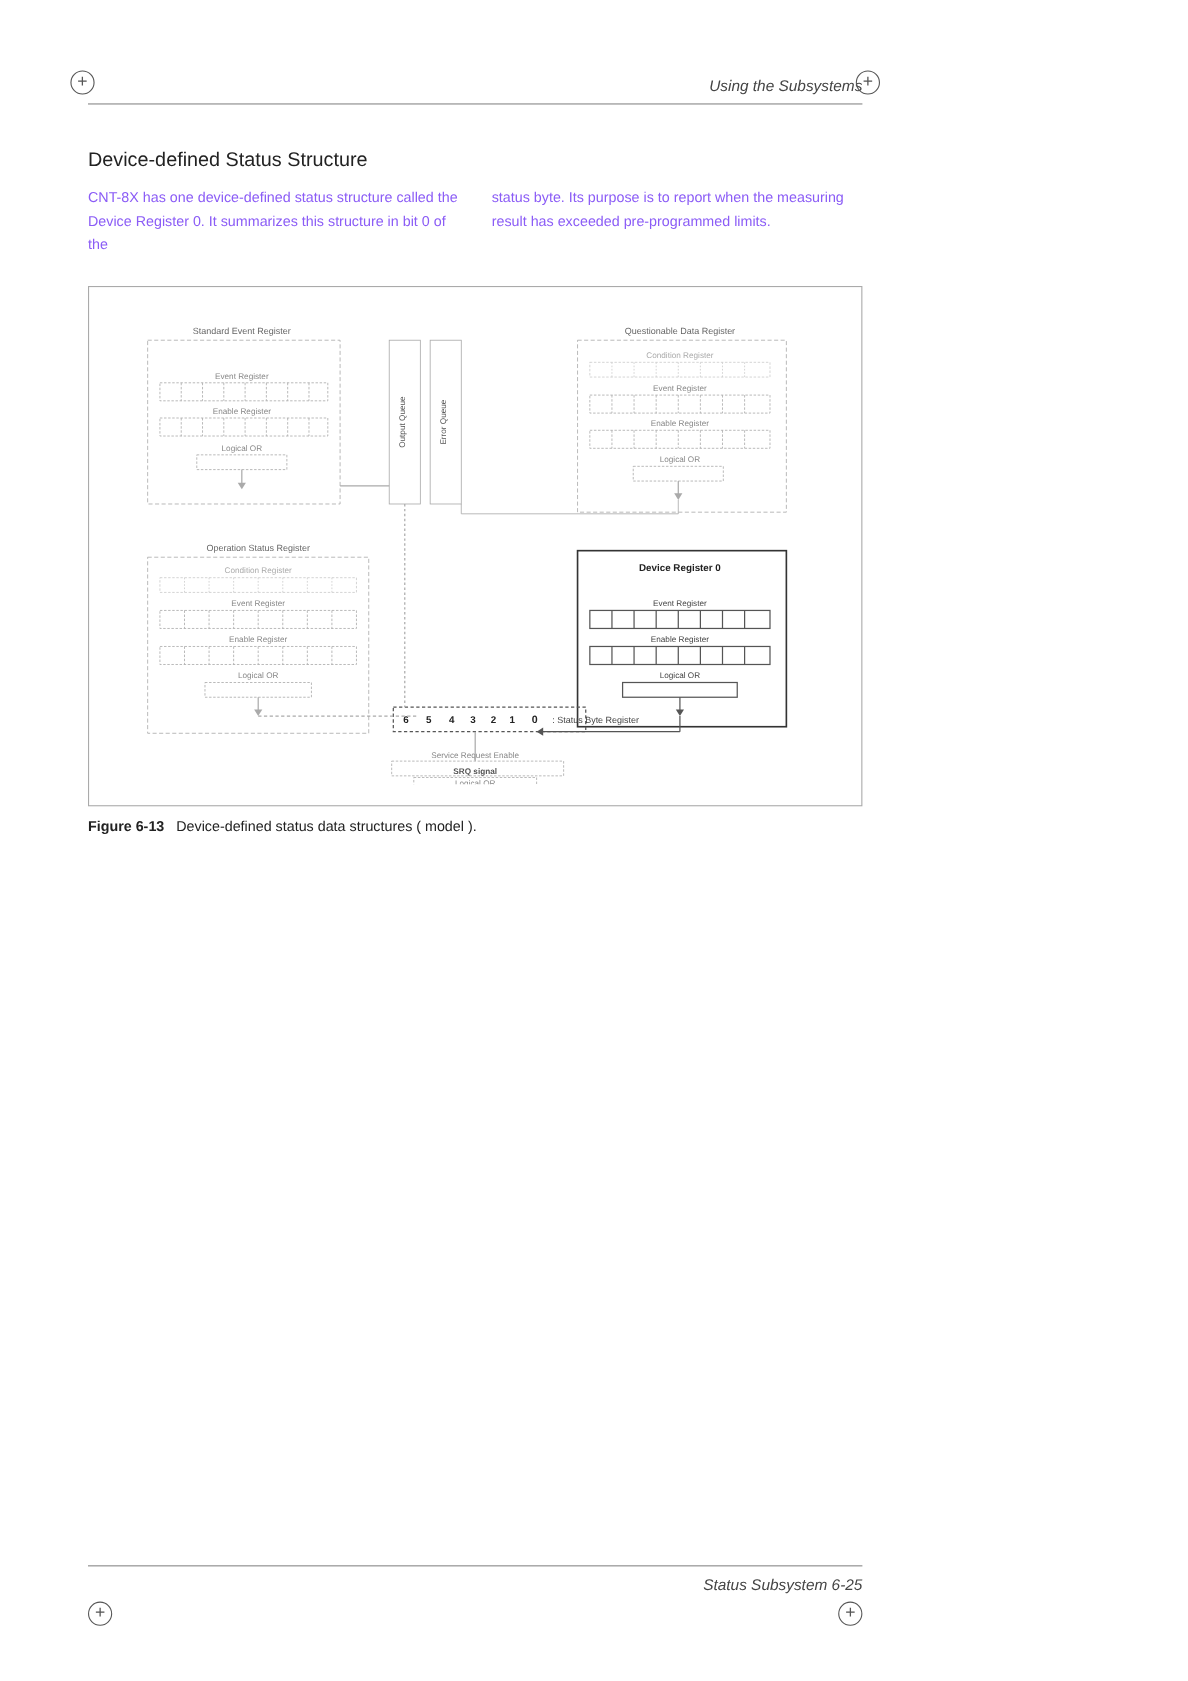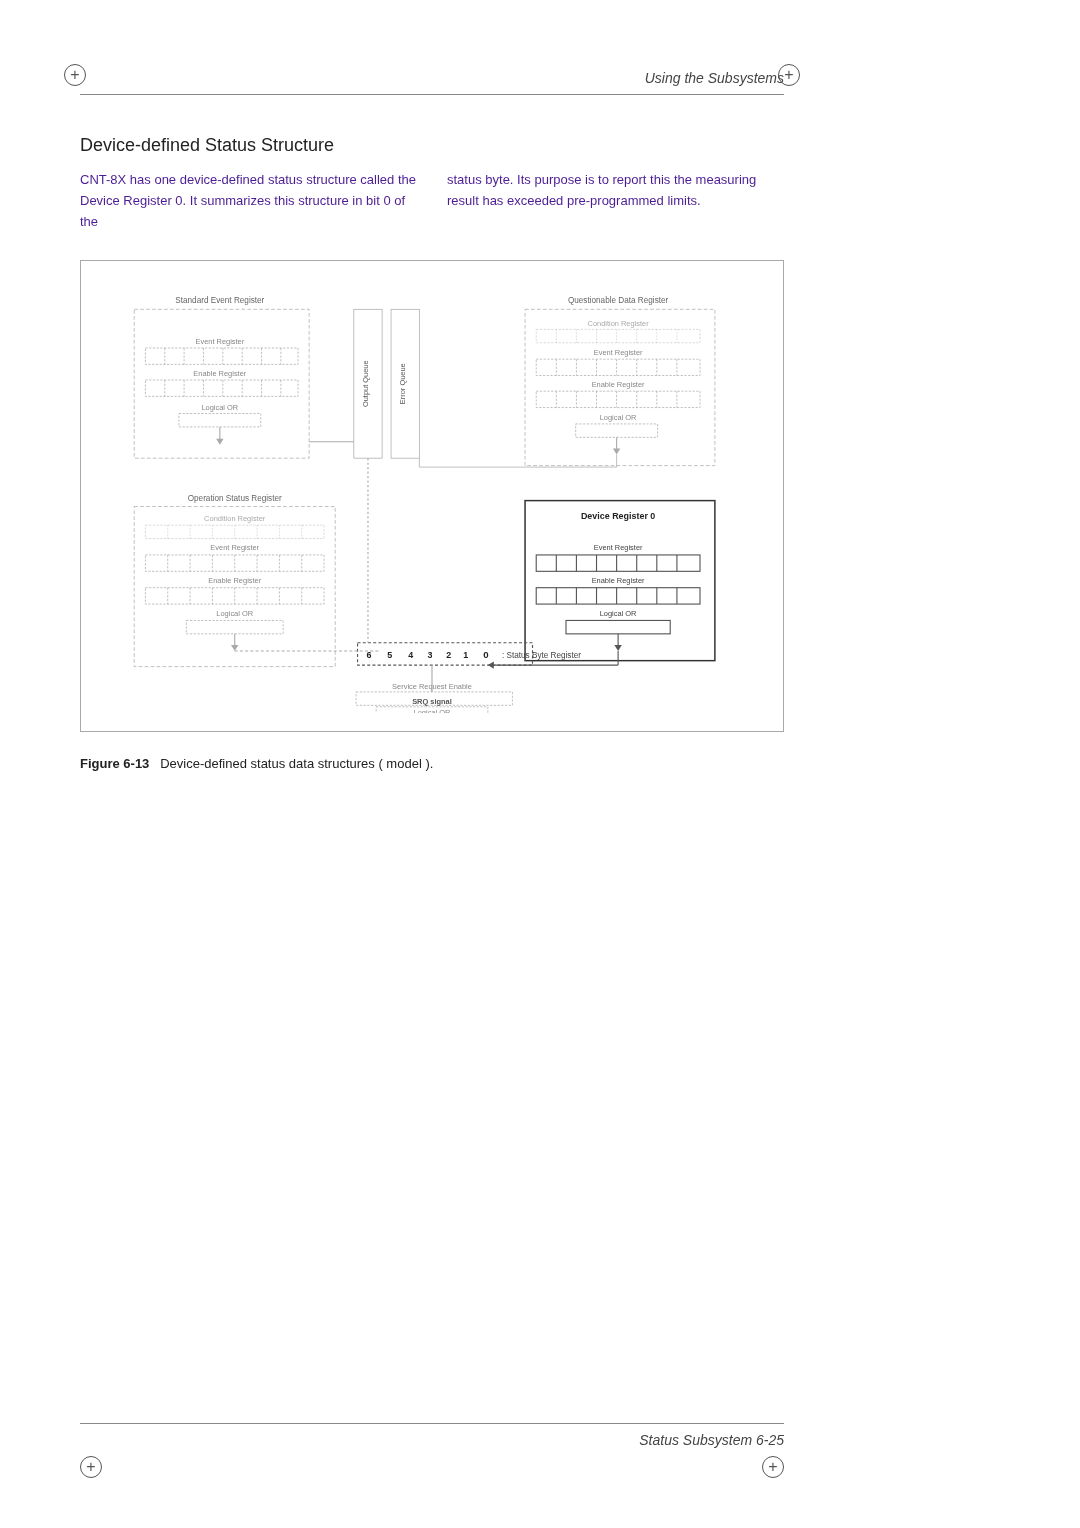--- a/index.html
+++ b/index.html
@@ -74,34 +74,34 @@
     .section-heading {
       font-size: 18px;
       font-weight: normal;
       margin-bottom: 14px;
     }
 
     
     .body-text {
       font-size: 13px;
       line-height: 1.6;
-      color: #4c1d95;
+      color: #8b5cf6;
       display: flex;
       gap: 30px;
       margin-bottom: 28px;
     }
     .body-text .col {
       flex: 1;
     }
 
     
     .diagram-container {
       border: 1px solid #aaa;
       padding: 20px 16px 14px 16px;
-      margin-bottom: 24px;
+      margin-bottom: 10px;
       position: relative;
       background: #fff;
       text-decoration: underline;
     }
 
     
     .diagram-svg {
       width: 100%;
     }
 
@@ -156,21 +156,21 @@
   </div>
 
   <div class="header">
     <span class="header-title">Using the Subsystems</span>
   </div>
 
   <div class="section-heading">Device-defined Status Structure</div>
 
   <div class="body-text">
     <div class="col">CNT-8X has one device-defined status structure called the Device Register 0. It summarizes this structure in bit 0 of the</div>
-    <div class="col">status byte. Its purpose is to report this the measuring result has exceeded pre-programmed limits.</div>
+    <div class="col">status byte. Its purpose is to report when the measuring result has exceeded pre-programmed limits.</div>
   </div>
 
   <div class="diagram-container">
     <svg class="diagram-svg" viewBox="0 0 900 580" xmlns="http://www.w3.org/2000/svg" style="font-family: Arial, Helvetica, sans-serif; font-size: 11px;">
 
       <text x="165" y="30" text-anchor="middle" font-size="11" fill="#666">Standard Event Register</text>
 
       <rect x="50" y="38" width="235" height="200" fill="none" stroke="#aaa" stroke-dasharray="5,3" stroke-width="1"></rect>
 
       <text x="165" y="85" text-anchor="middle" font-size="10" fill="#888">Event Register</text>

